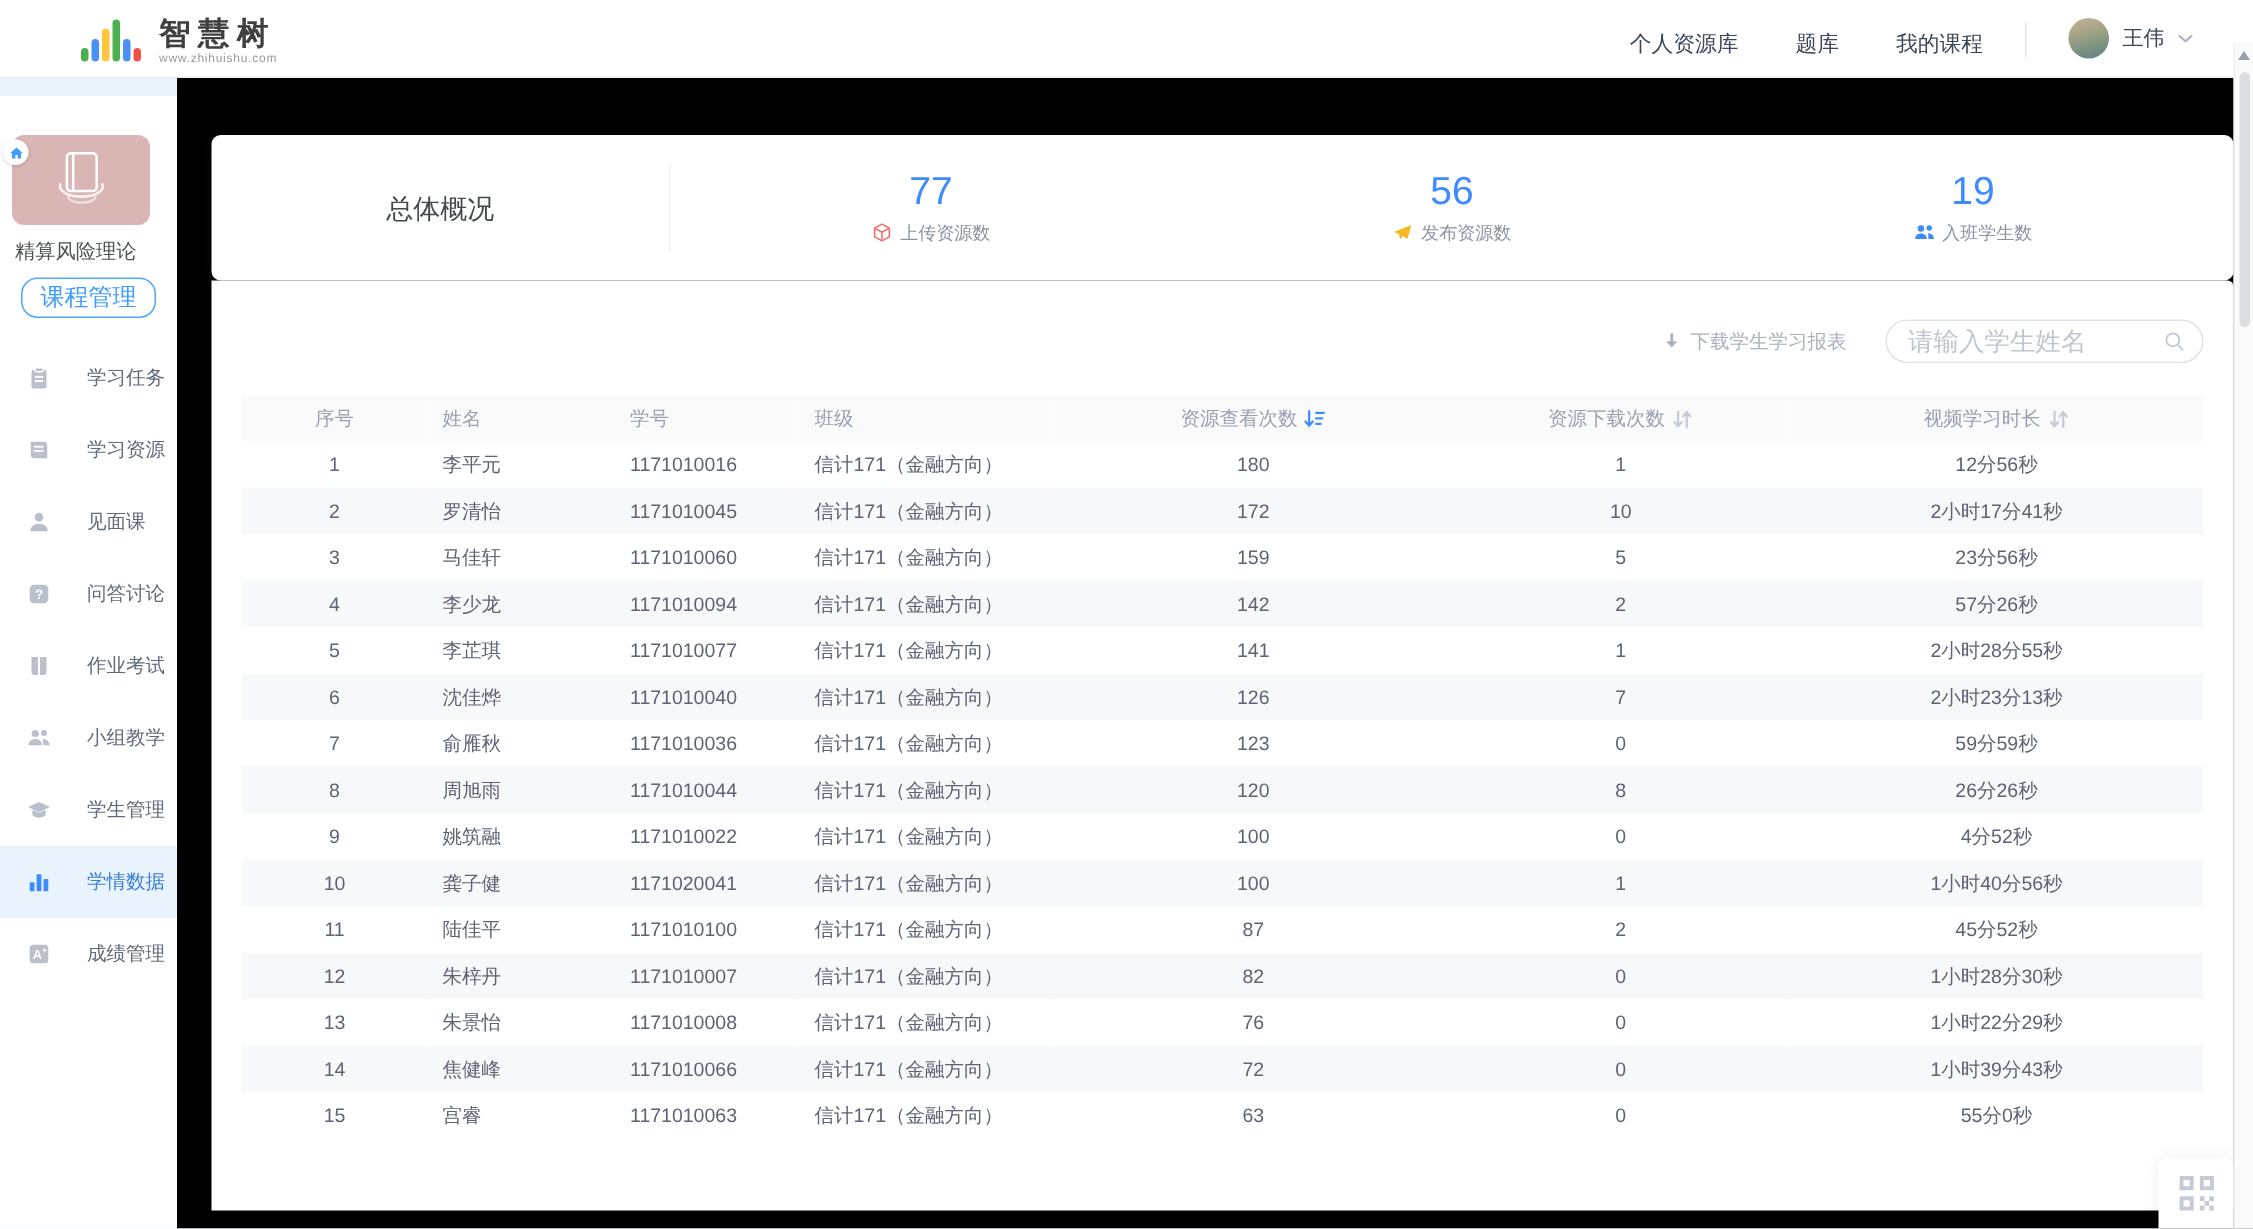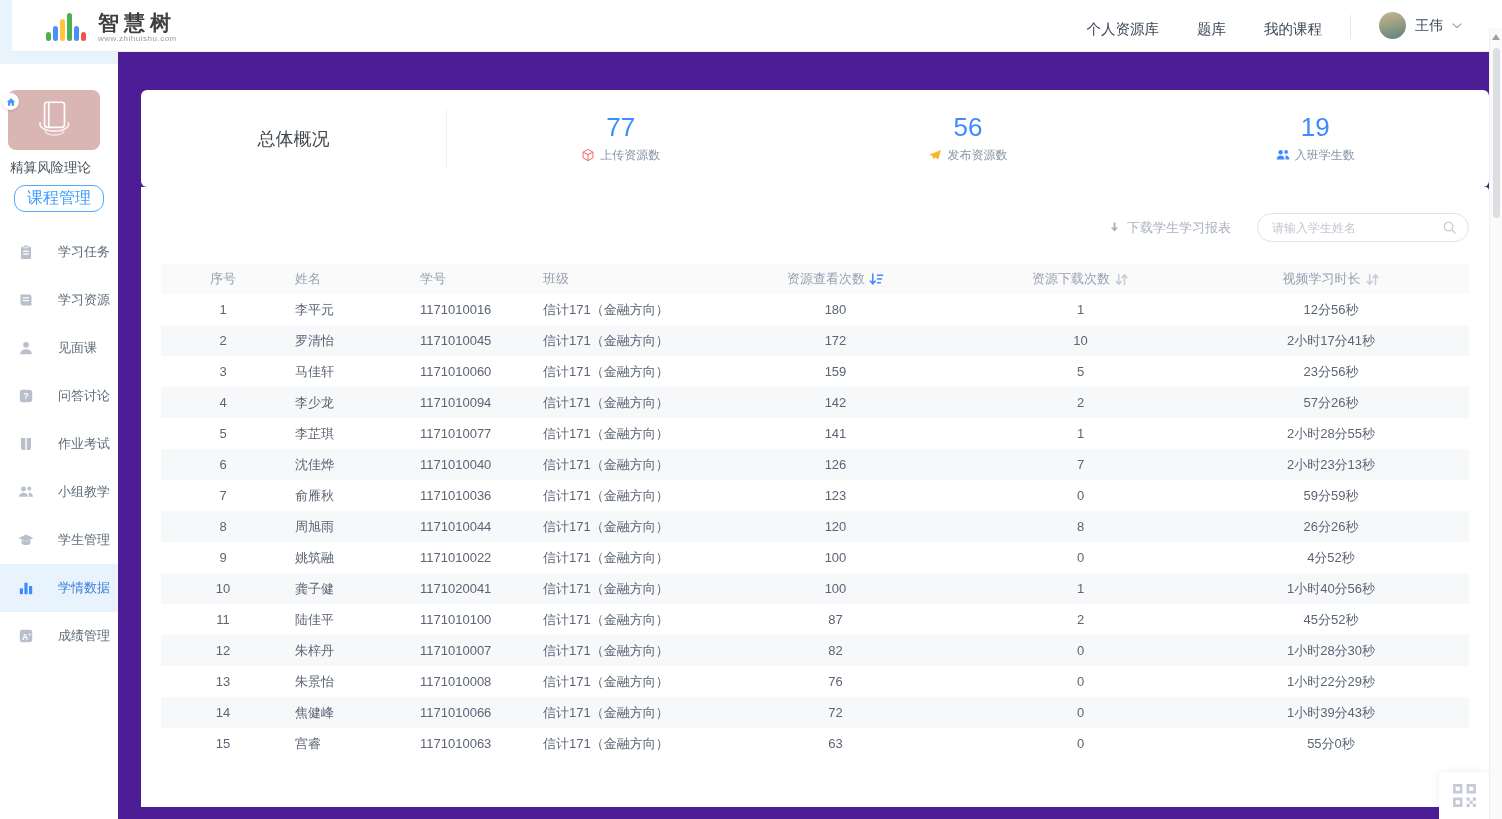--- a/index.html
+++ b/index.html
@@ -3,24 +3,24 @@
 <meta charset="utf-8">
 <style>
   * { margin:0; padding:0; box-sizing:border-box; }
   html,body { width:1502px; height:819px; overflow:hidden; }
   body {
     font-family:"Liberation Sans","DejaVu Sans",sans-serif;
     background:#e9f3fc; color:#333; position:relative;
   }
   
   .navbar {
-    position:absolute; top:0; left:12px; right:0; height:52px;
+    position:absolute; top:0; left:0; right:0; height:52px;
     background:#fff; border-bottom:1px solid #ebedf0;
     display:flex; align-items:center; justify-content:space-between;
-    padding:0 40px 0 34px; z-index:6;
+    padding:0 40px 0 54px; z-index:6;
   }
   .logo { display:flex; align-items:flex-end; gap:8px; cursor:pointer; }
   .logo-bars svg { width:44px; height:34px; display:block; }
   .logo-text { display:flex; flex-direction:column; line-height:1; }
   .brand { font-size:21px; font-weight:bold; color:#3f3f3f; letter-spacing:5px; }
   .brand-url { font-size:8px; color:#9a9a9a; margin-top:2px; letter-spacing:.5px;text-align:center; }
   .nav-right { display:flex; align-items:flex-end; }
   .nav-links { display:flex; align-items:center; gap:38px; }
   .nav-link { font-size:14.5px; color:#3c4858; cursor:pointer; }
   .nav-divider { width:1px; height:24px; background:#e3e6ea; margin:0 28px; }
@@ -61,21 +61,21 @@
     height:48px; display:flex; align-items:center; gap:24px;
     padding-left:18px; cursor:pointer; font-size:13px; color:#5f6b7a;
   }
   .side-item .side-icon { color:#b9c0cc; display:flex; }
   .side-item .side-icon svg { width:16px; height:16px; }
   .side-item.active { background:#e8f3fe; color:#3a7fd5; }
   .side-item.active .side-icon { color:#3e8bff; }
   
   .main {
     position:absolute; top:52px; left:118px; right:0; bottom:0;
-    background:#4c1d95; padding:38px 13px 0 23px; overflow:hidden;
+    background:#000000; padding:38px 13px 0 23px; overflow:hidden;
   }
   .overview-card {
     height:97px; background:#fff; border-radius:6px;
     display:flex; align-items:center;
     box-shadow:0 2px 10px rgba(110,150,190,.05);
   }
   .ov-left { width:305px; display:flex; justify-content:center; }
   .ov-title { font-size:18px; color:#43494f; }
   .ov-divider { width:1px; height:58px; background:#eef0f3; }
   .stats { flex:1; display:flex; }
@@ -100,21 +100,21 @@
   }
   .panel-toolbar {
     padding-top:26px; height:55px; display:flex; justify-content:flex-end;
     align-items:center; gap:26px;
   }
   .download { display:flex; align-items:center; gap:6px; color:#a9b1bd; font-size:13px; cursor:pointer; }
   .download svg { width:13px; height:13px; }
   .search { position:relative; width:212px; }
   .search input {
     width:100%; height:29px; border:1px solid #dfe4ea; border-radius:15px;
-    padding:0 34px 0 14px; font-size:12px; color:#666; outline:none;
+    padding:0 34px 0 14px; font-size:17px; color:#666; outline:none;
     font-family:"Liberation Sans","DejaVu Sans",sans-serif;
   }
   .search input::placeholder { color:#c0c6cf; }
   .search-icon { position:absolute; right:12px; top:7px; color:#c3c9d2; cursor:pointer; }
   .search-icon svg { width:15px; height:15px; }
   
   table { width:100%; border-collapse:collapse; margin-top:22px; table-layout:fixed; }
   th {
     height:30px; background:#fafafb; font-weight:normal; font-size:13px; color:#97a1b1;
   }

